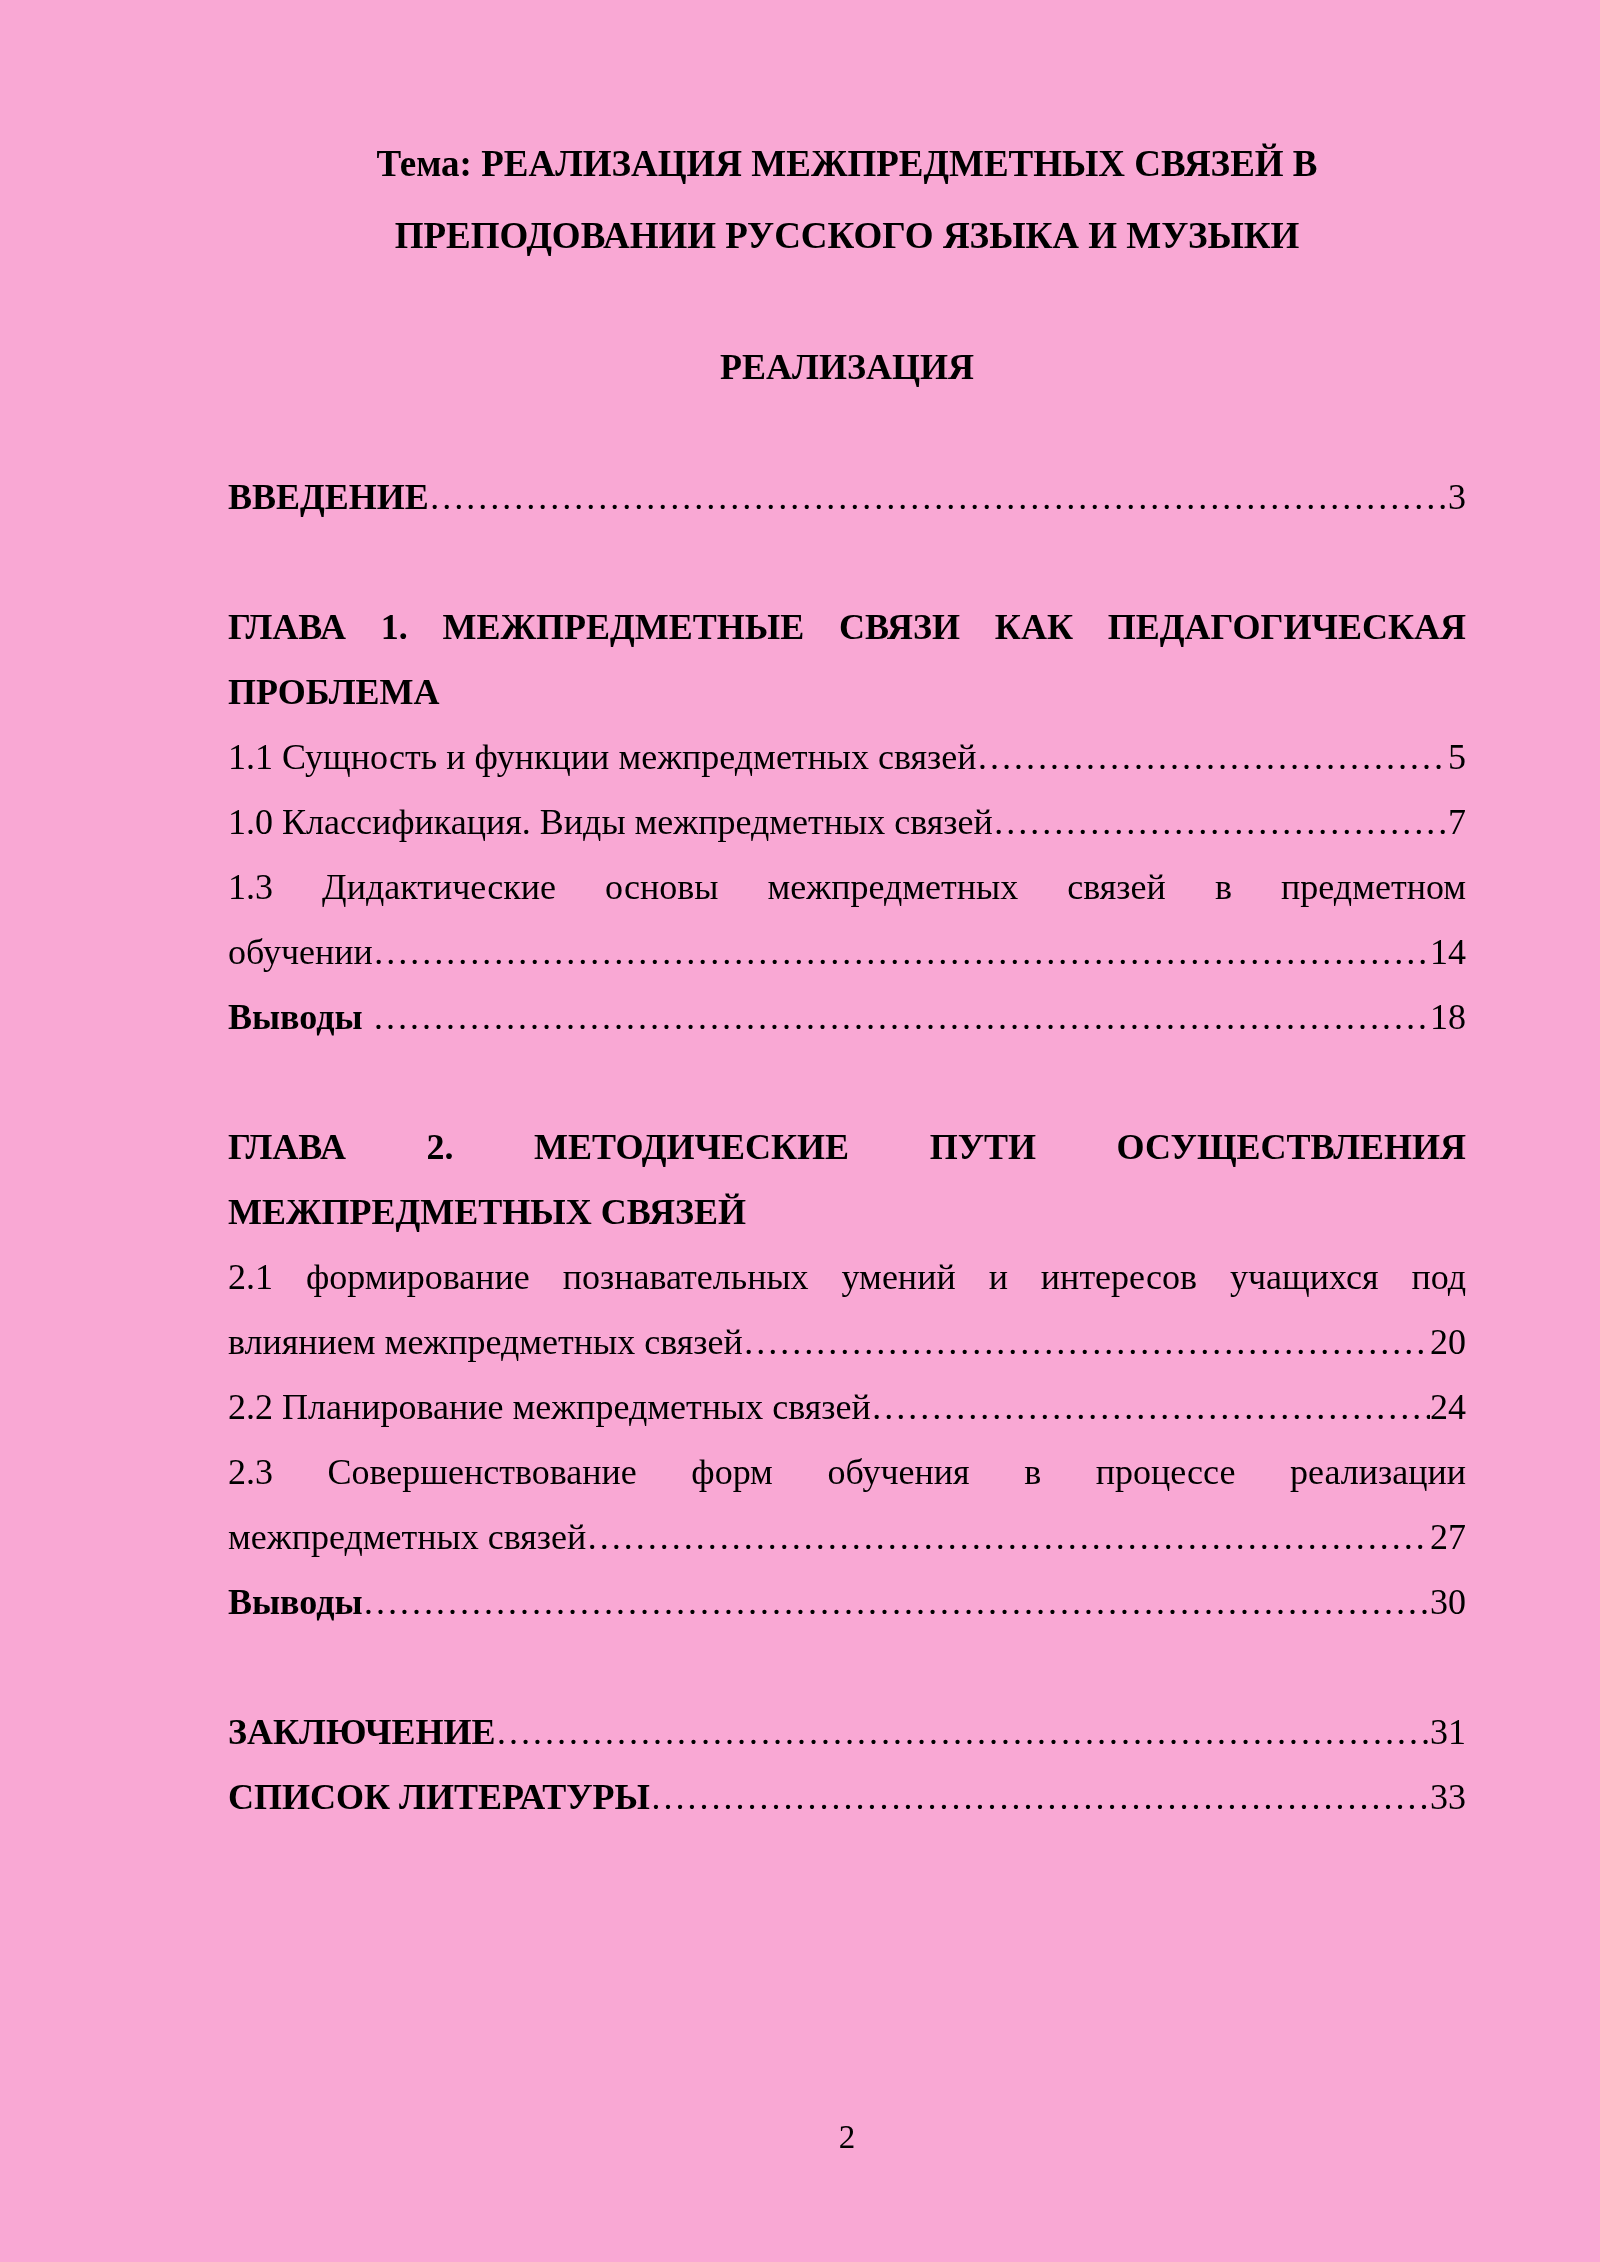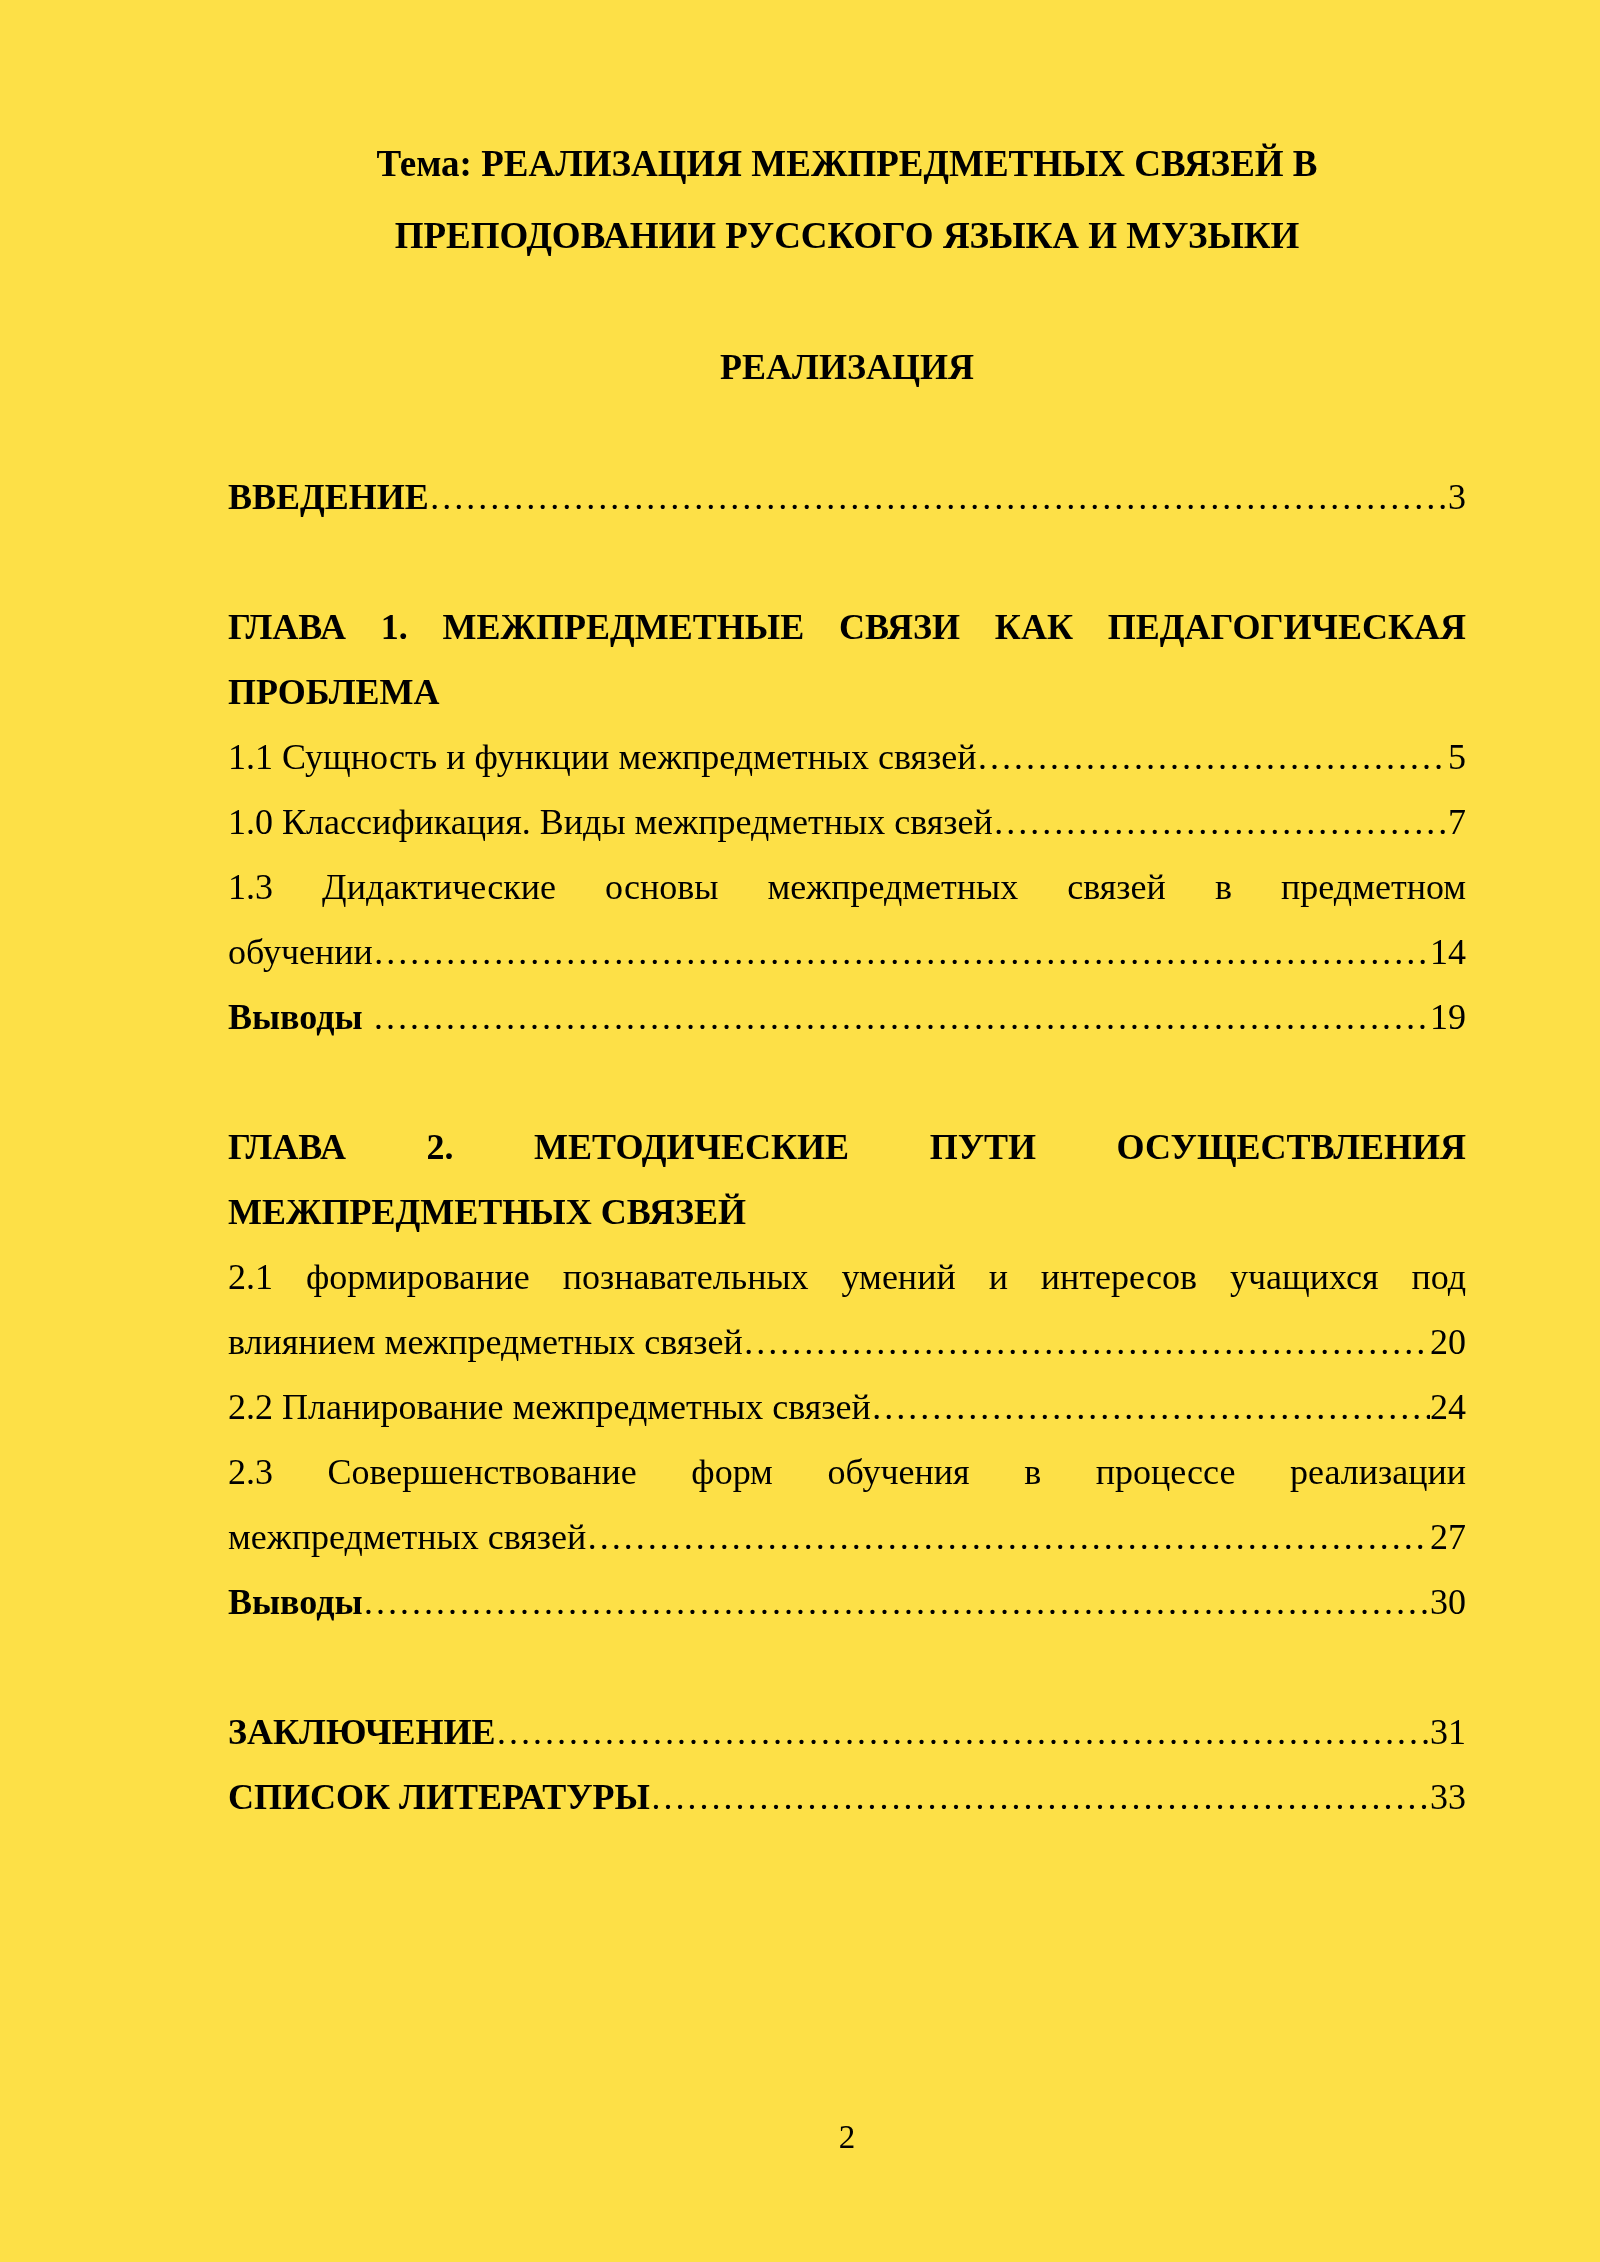--- a/index.html
+++ b/index.html
@@ -1,20 +1,20 @@
 <!DOCTYPE html>
 <html lang="ru"><head>
 <meta charset="utf-8">
 <style>
   html, body { margin: 0; padding: 0; background: #ffffff; }
   .page {
     position: relative;
     width: 1600px;
     height: 2262px;
-    background: #fde047;
+    background: #f9a8d4;
     color: #000000;
     font-family: "Liberation Serif", serif;
     overflow: hidden;
   }
   .content {
     position: absolute;
     left: 228px;
     top: 0;
     width: 1238px;
     font-size: 36px;
@@ -101,21 +101,21 @@
       <div class="flexline">
         <span class="label">обучении</span>
         <span class="leader">…………………………………………………………………………………………………………………………………………………………………………………………………………………………</span>
         <span class="pagenum">14</span>
       </div>
     </div>
 
     <div class="flexline">
       <span class="label bold sp">Выводы</span>
       <span class="leader">…………………………………………………………………………………………………………………………………………………………………………………………………………………………</span>
-      <span class="pagenum">19</span>
+      <span class="pagenum">18</span>
     </div>
 
     <div class="gap"></div>
 
     <div>
       <div class="jline bold">ГЛАВА 2. МЕТОДИЧЕСКИЕ ПУТИ ОСУЩЕСТВЛЕНИЯ</div>
       <div class="bold">МЕЖПРЕДМЕТНЫХ СВЯЗЕЙ</div>
     </div>
 
     <div>

